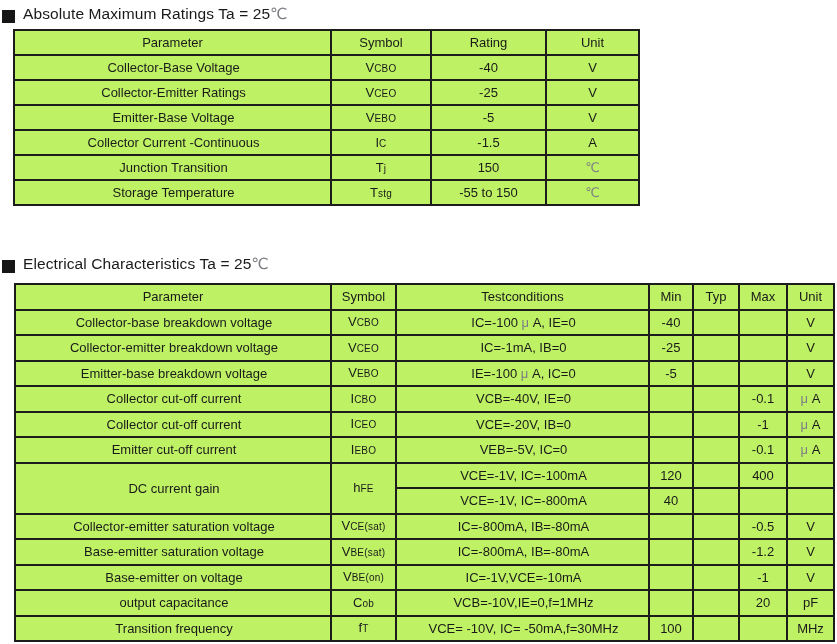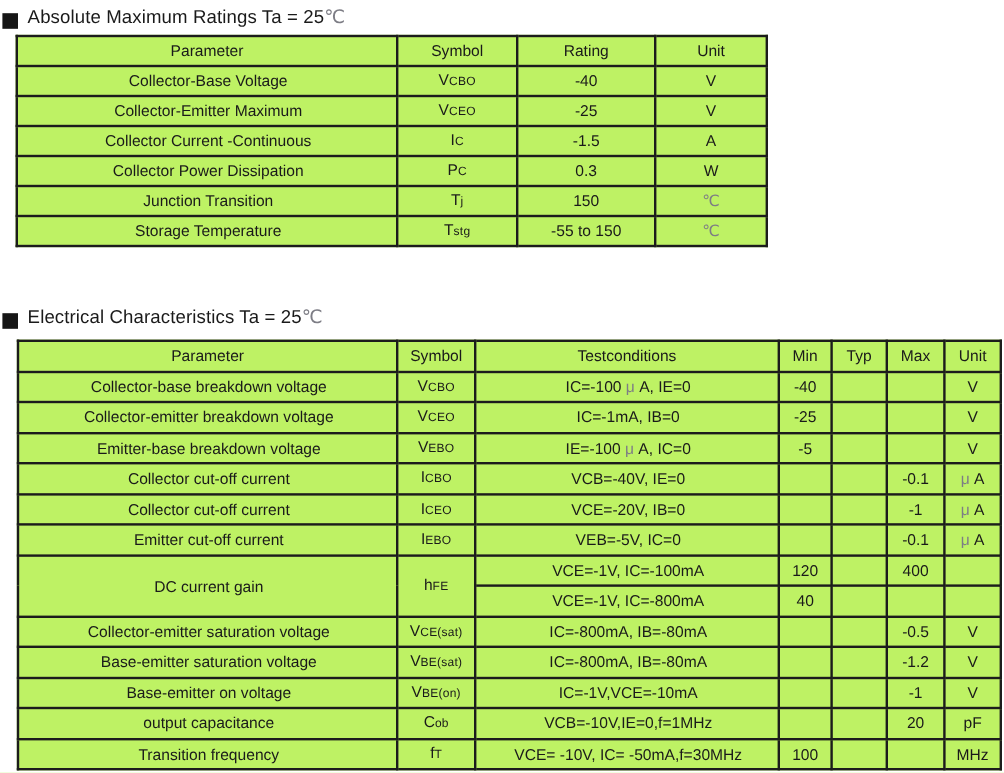--- a/index.html
+++ b/index.html
@@ -67,36 +67,36 @@
       </tr>
     </thead>
     <tbody>
         <tr>
           <td class="pl">Collector-Base Voltage</td>
           <td><span>V</span><span class="sub">CBO</span></td>
           <td>-40</td>
           <td>V</td>
         </tr>
         <tr>
-          <td class="pl">Collector-Emitter Maximum</td>
+          <td class="pl">Collector-Emitter Ratings</td>
           <td><span>V</span><span class="sub">CEO</span></td>
           <td>-25</td>
+          <td>V</td>
+        </tr>
+        <tr>
+          <td class="pl">Emitter-Base Voltage</td>
+          <td><span>V</span><span class="sub">EBO</span></td>
+          <td>-5</td>
           <td>V</td>
         </tr>
         <tr>
           <td class="pl">Collector Current -Continuous</td>
           <td><span>I</span><span class="sub">C</span></td>
           <td>-1.5</td>
           <td>A</td>
-        </tr>
-        <tr>
-          <td class="pl">Collector Power Dissipation</td>
-          <td><span>P</span><span class="sub">C</span></td>
-          <td>0.3</td>
-          <td>W</td>
         </tr>
         <tr>
           <td class="pl">Junction Transition</td>
           <td><span>T</span><span class="sub">j</span></td>
           <td>150</td>
           <td><span class="muted">℃</span></td>
         </tr>
         <tr>
           <td class="pl">Storage Temperature</td>
           <td><span>T</span><span class="sub">stg</span></td>

